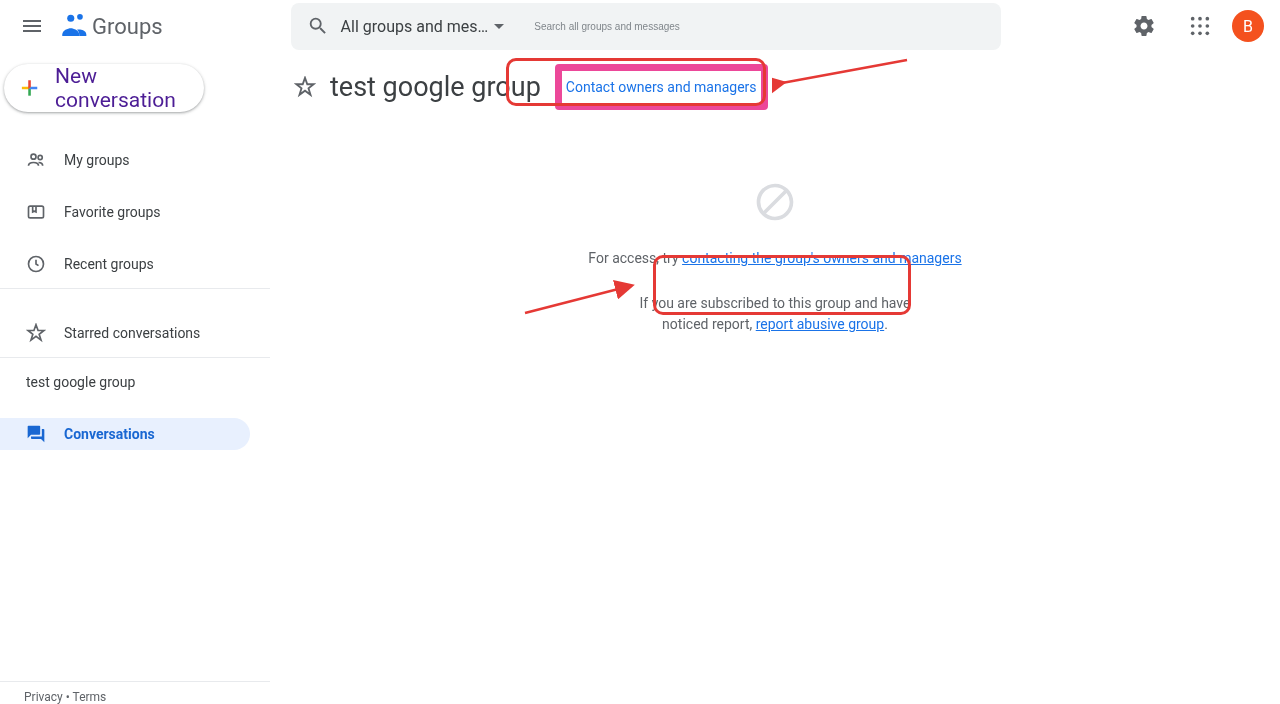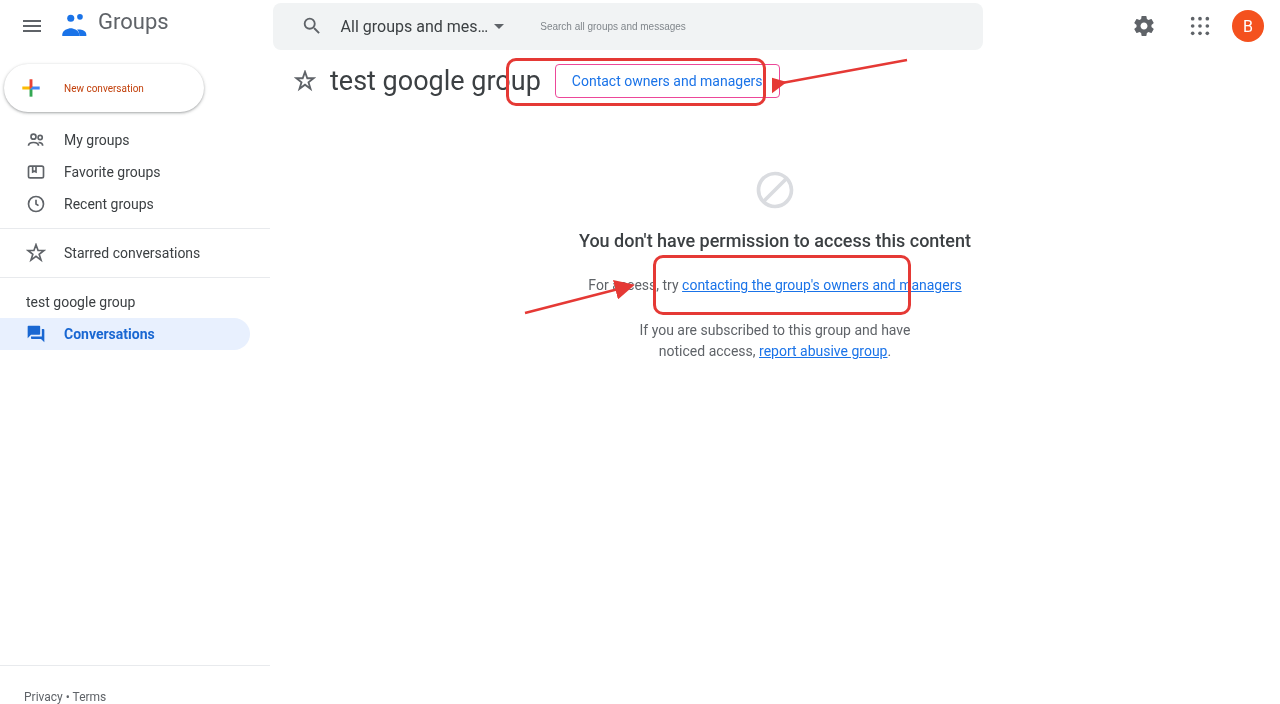--- a/index.html
+++ b/index.html
@@ -1,54 +1,54 @@
 <!DOCTYPE html>
 <html><head>
 <meta charset="utf-8">
 <style>
   * { box-sizing: border-box; margin: 0; padding: 0; }
   body { font-family: 'Google Sans', Roboto, Arial, sans-serif; color: #3c4043; background: #fff; width: 1280px; height: 704px; overflow: hidden; position: relative; }
   
   
   .header { display: flex; align-items: center; height: 52px; padding: 0 8px; }
   .menu-btn { width: 48px; height: 48px; display: flex; align-items: center; justify-content: center; border-radius: 50%; cursor: pointer; }
-  .logo { display: flex; gap: 6px; margin-left: 2px; }
+  .logo { display: flex; align-items: center; margin-left: 2px; margin-right: 24px; }
   .logo-text { font-size: 22px; color: #5f6368; }
-  .search-bar { flex: 0 0 710px; height: 47px; background: #f1f3f4; border-radius: 8px; display: flex; align-items: center; padding: 0 28px; margin-left: 104px; gap: 6px; }
+  .search-bar { flex: 0 0 710px; height: 47px; background: #f1f3f4; border-radius: 8px; display: flex; align-items: center; padding: 0 16px; margin-left: 104px; }
   .search-icon { margin-right: 12px; color: #5f6368; }
   .search-scope { display: flex; align-items: center; color: #3c4043; font-size: 16px; cursor: pointer; padding-right: 10px; }
   .dropdown-icon { margin-left: 6px; }
   .search-input { border: none; background: transparent; flex: 1; font-size: 10px; color: #5f6368; outline: none; margin-left: 20px; }
   .search-input::placeholder { color: #80868b; }
   .header-right { margin-left: auto; display: flex; align-items: center; gap: 8px; padding-right: 8px; }
   .icon-btn { width: 48px; height: 48px; display: flex; align-items: center; justify-content: center; border-radius: 50%; cursor: pointer; color: #5f6368; }
   .avatar { width: 32px; height: 32px; border-radius: 50%; background: #f4511e; color: #fff; display: flex; align-items: center; justify-content: center; font-size: 16px; cursor: pointer; }
   
   
   .body-container { display: flex; height: calc(100% - 52px); }
   
   
   .sidebar { width: 270px; padding-top: 8px; border-right: none; display: flex; flex-direction: column; }
   .new-conv { margin: 4px 0 12px 4px; width: 200px; height: 48px; border-radius: 24px; box-shadow: 0 1px 2px rgba(60,64,67,.3), 0 1px 3px 1px rgba(60,64,67,.15); display: flex; align-items: center; padding-left: 14px; cursor: pointer; background: #fff; }
-  .new-conv-text { color: #c2410c; font-size: 10px; margin-left: 20px; }
-  .nav-item { height: 32px; display: flex; align-items: center; padding-left: 26px; cursor: pointer; font-size: 14px; color: #3c4043; }
+  .new-conv-text { color: #4c1d95; font-size: 21px; margin-left: 14px; }
+  .nav-item { height: 32px; display: flex; align-items: center; padding-left: 26px; cursor: pointer; font-size: 14px; color: #3c4043; margin-top: 20px; }
   .nav-item .nav-icon { width: 20px; margin-right: 18px; color: #5f6368; display: flex; align-items: center; }
   .nav-item.active { background: #e8f0fe; color: #1967d2; border-radius: 0 16px 16px 0; margin-right: 20px; font-weight: 700; }
   .nav-item.active .nav-icon { color: #1967d2; }
   .nav-divider { border-top: 1px solid #e8eaed; margin: 8px 0; }
   .group-label { padding: 8px 0 8px 26px; font-size: 14px; color: #3c4043; }
-  .footer { margin-top: auto; border-top: 1px solid #e8eaed; padding: 24px 0 0 24px; font-size: 12px; color: #5f6368; }
+  .footer { margin-top: auto; border-top: 1px solid #e8eaed; padding: 8px 0 0 24px; font-size: 12px; color: #5f6368; }
   .footer a { color: #5f6368; text-decoration: none; }
   
   
   .main { flex: 1; padding: 12px 24px; }
   .title-row { display: flex; align-items: center; gap: 14px; }
   .star-icon { color: #5f6368; cursor: pointer; }
   .group-title { font-size: 27px; color: #3c4043; }
-  .contact-btn { border: 1px solid #ec4899; background: #fff; color: #1a73e8; font-size: 14px; padding: 8px 16px; border-radius: 4px; cursor: pointer; font-family: inherit; text-align: center; }
+  .contact-btn { border: 7px solid #ec4899; background: #fff; color: #1a73e8; font-size: 14px; padding: 8px 4px; border-radius: 4px; cursor: pointer; font-family: inherit; text-align: center; }
   
   .empty-state { margin-top: 70px; display: flex; flex-direction: column; align-items: center; }
   .block-icon { color: #dadce0; margin-bottom: 18px; }
   .no-permission { font-size: 18px; color: #3c4043; margin-bottom: 18px; font-weight: 500; }
   .access-box { text-align: right; font-size: 14px; color: #5f6368; line-height: 1.5; padding: 6px 18px; }
   .access-box a { color: #1a73e8; text-decoration: underline; }
   .abuse-text { text-align: center; font-size: 14px; color: #5f6368; line-height: 1.5; margin-top: 18px; max-width: 300px; }
   .abuse-text a { color: #1a73e8; }
   
   
@@ -202,26 +202,25 @@
       <span class="group-title">test google group</span>
       <button class="contact-btn">Contact owners and managers</button>
     </div>
 
     <div class="empty-state">
       <span class="block-icon">
         <svg width="44" height="44" viewBox="0 0 24 24" fill="#dadce0">
             <path d="M12 2C6.48 2 2 6.48 2 12s4.48 10 10 10 10-4.48 10-10S17.52 2 12 2zM4 12c0-4.42 3.58-8 8-8 1.85 0 3.55.63 4.9 1.69L5.69 16.9A7.902 7.902 0 014 12zm8 8c-1.85 0-3.55-.63-4.9-1.69L18.31 7.1A7.902 7.902 0 0120 12c0 4.42-3.58 8-8 8z"></path>
           </svg>
       </span>
-      <div class="no-permission">You don't have permission to access this content</div>
       <div class="access-box">
         <span>For access, try </span><a href="#">contacting the group's owners and managers</a>
       </div>
       <div class="abuse-text">
-        <span>If you are subscribed to this group and have noticed access, </span><a href="#">report abusive group</a><span>.</span>
+        <span>If you are subscribed to this group and have noticed report, </span><a href="#">report abusive group</a><span>.</span>
       </div>
     </div>
   </div>
 </div>
 
 <div class="highlight-box hl1"></div>
 <div class="highlight-box hl2"></div>
 
 <svg class="arrow" style="left:772px; top:55px;" width="140" height="40" viewBox="0 0 140 40">
   <defs>

